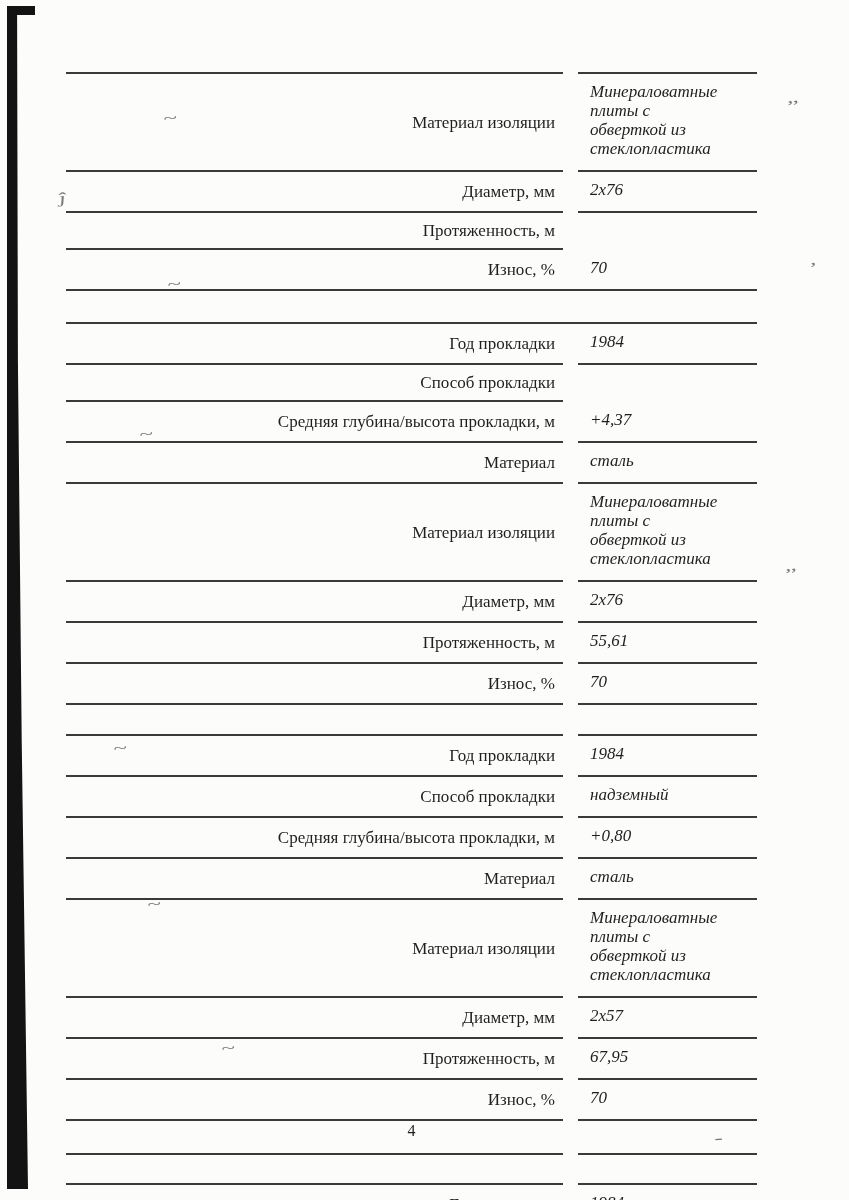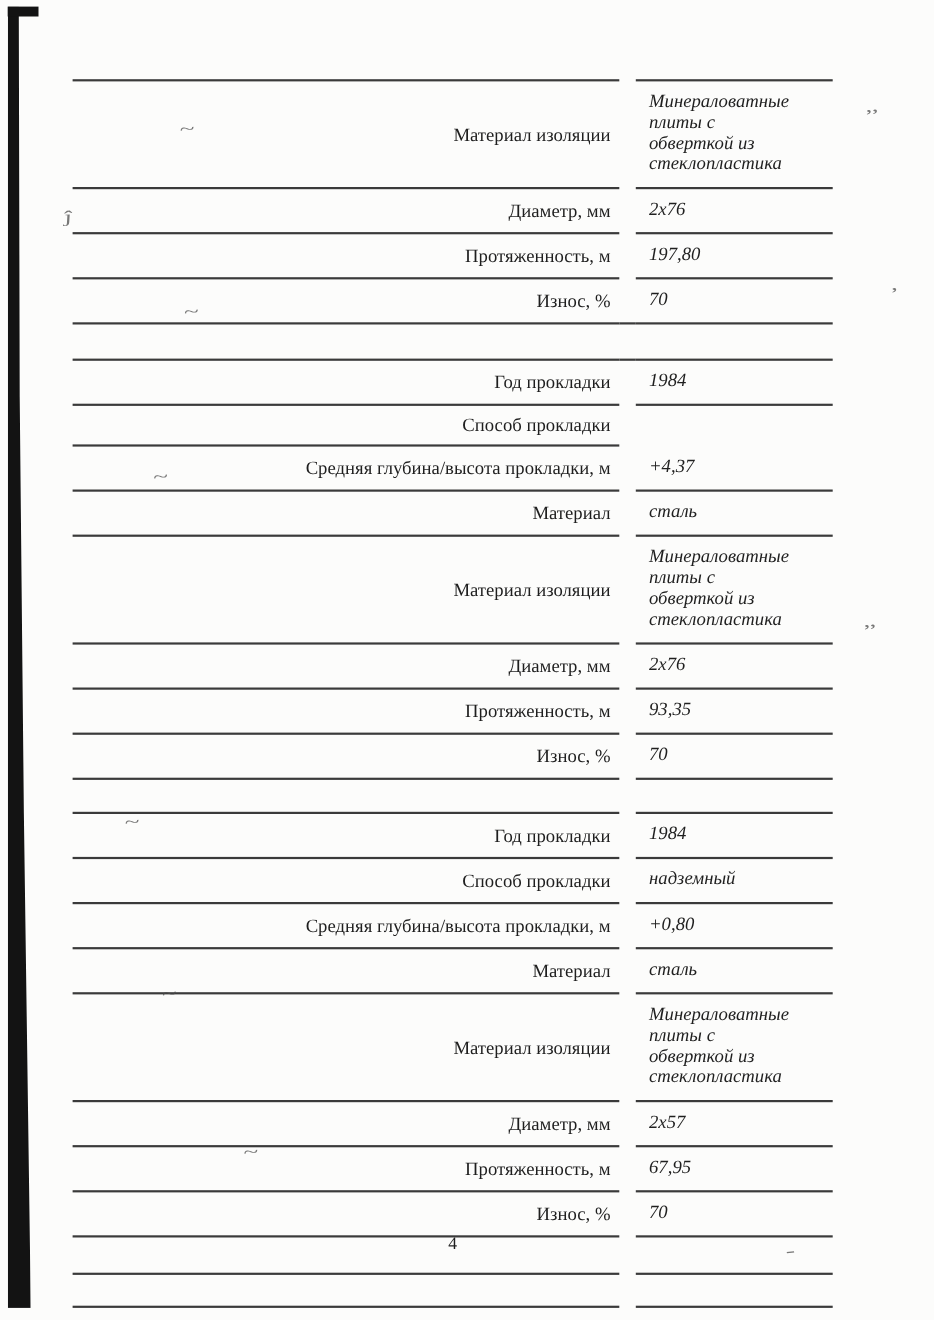--- a/index.html
+++ b/index.html
@@ -90,21 +90,20 @@
       <div class="cell value">Минераловатные плиты с обверткой из стеклопластика</div>
     </div>
     <div class="row">
       <div class="cell label">Диаметр, мм</div>
       <div class="gap"></div>
       <div class="cell value">2x76</div>
     </div>
     <div class="row">
       <div class="cell label">Протяженность, м</div>
       <div class="gap"></div>
-      <div class="cell value">197,80</div>
     </div>
     <div class="row full">
       <div class="cell label">Износ, %</div>
       <div class="gap"></div>
       <div class="cell value">70</div>
     </div>
     <div class="row spacer full" style="min-height: 33px;">
       <div class="cell label"></div>
       <div class="gap"></div>
       <div class="cell value"></div>
@@ -134,21 +133,21 @@
       <div class="cell value">Минераловатные плиты с обверткой из стеклопластика</div>
     </div>
     <div class="row">
       <div class="cell label">Диаметр, мм</div>
       <div class="gap"></div>
       <div class="cell value">2x76</div>
     </div>
     <div class="row">
       <div class="cell label">Протяженность, м</div>
       <div class="gap"></div>
-      <div class="cell value">93,35</div>
+      <div class="cell value">55,61</div>
     </div>
     <div class="row">
       <div class="cell label">Износ, %</div>
       <div class="gap"></div>
       <div class="cell value">70</div>
     </div>
     <div class="row spacer" style="min-height: 31px;">
       <div class="cell label"></div>
       <div class="gap"></div>
       <div class="cell value"></div>

